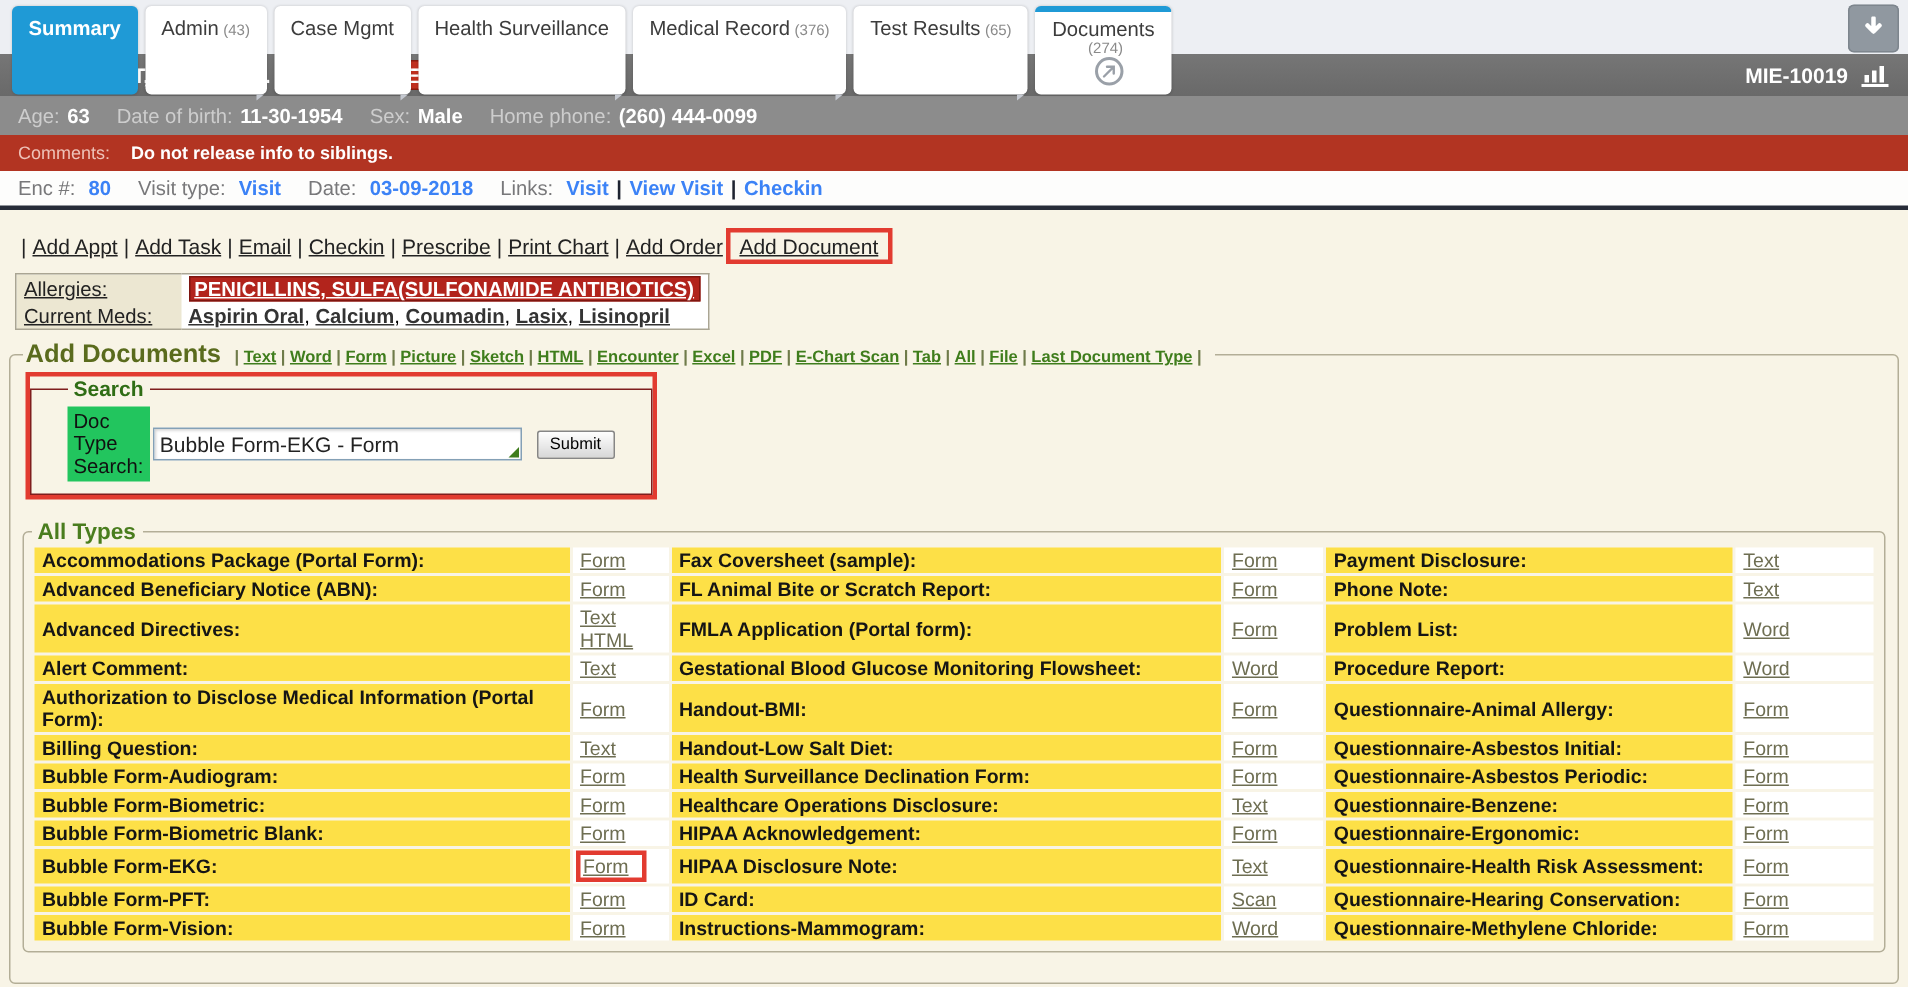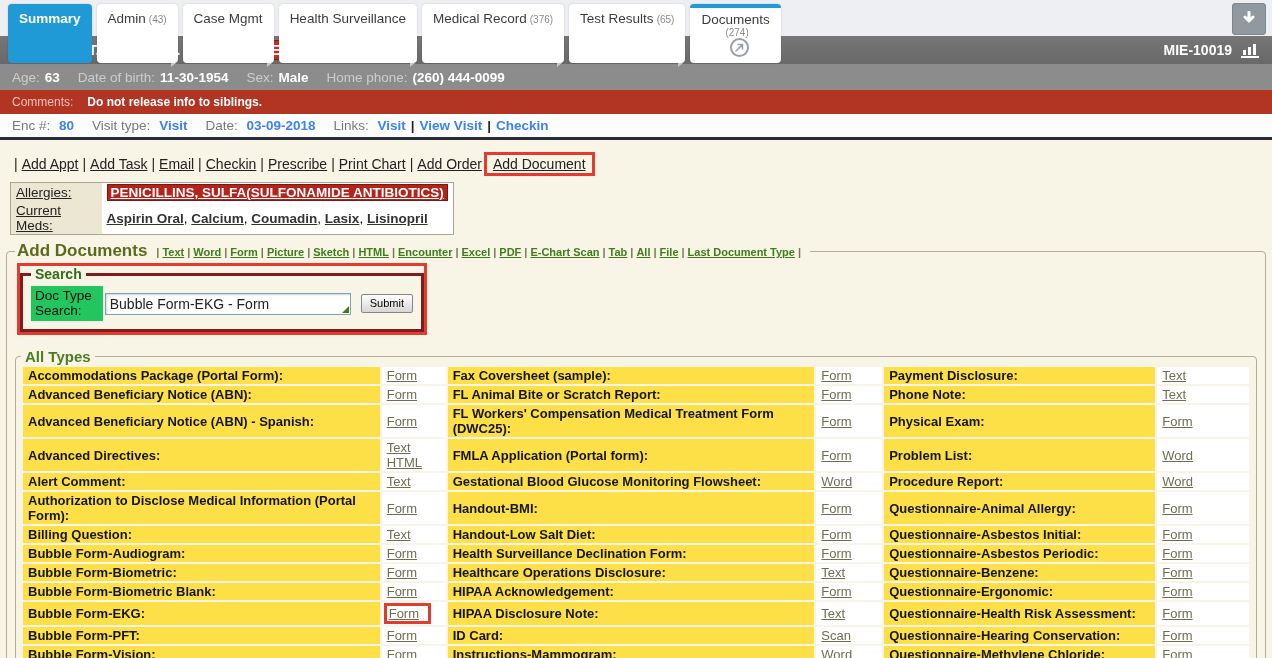--- a/index.html
+++ b/index.html
@@ -51,36 +51,36 @@
   .content { padding:8px 0 0 0; }
   .quicklinks { margin:4px 0 6px 10px; font-size:14px; color:#222; }
   .quicklinks a { color:#222; text-decoration:underline; cursor:pointer; }
   .quicklinks .sep { margin:0 4px; }
   .redbox { border:3px solid #e23b30; }
   .ql-box { display:inline-block; padding:1px 6px; margin-left:2px; }
 
   table.allergy { border-collapse:collapse; margin:2px 0 4px 10px; background:#fff;
     border:1px solid #aaa593; font-size:13.5px; }
   table.allergy td { padding:1px 5px; border:0; }
-  td.alab { background:#ece7d2; width:91px; }
+  td.alab { background:#ece7d2; width:110px; }
   td.alab a { color:#222; text-decoration:underline; font-weight:normal; cursor:pointer; }
   .allergyval { background:#b2241c; border:1px solid #7e150f; color:#fff;
     font-weight:bold; text-decoration:underline; padding:0 3px; display:inline-block; }
   .meds a { color:#333; font-weight:bold; text-decoration:underline; cursor:pointer; }
 
   fieldset.outer { margin:6px 6px 0 6px; border:1px solid #b3ae97; border-radius:4px;
     padding:0 6px 6px; height:430px; }
   fieldset.outer > legend { margin-left:2px; padding:0 6px 0 2px; }
   .addtitle { font-size:17px; font-weight:bold; color:#5a6b1d; margin-right:6px; }
   .doclinks { font-size:11px; font-weight:bold; color:#6f7b4a; }
   .doclinks a { color:#3f7d1c; text-decoration:underline; cursor:pointer; }
   .doclinks .sep { margin:0 3px; color:#6f7b4a; }
 
   .search-redbox { display:inline-block; border:3px solid #e23b30; margin:2px 0 0 4px; }
-  fieldset.search { border:3px solid #7f1d1d; width:404px; padding:2px 8px 8px;
+  fieldset.search { border:1px solid #7f1d1d; width:404px; padding:2px 24px 8px;
     background:#f8f4e6; }
   fieldset.search legend { font-size:14px; font-weight:bold; color:#2f6d15; padding:0 4px; }
   .searchrow { display:flex; align-items:center; font-size:13.5px; margin-top:2px; }
   .searchrow .slab { background:#22c55e; padding:2px 4px 3px; color:#111; }
   .inpwrap { position:relative; display:inline-block; margin-left:2px; }
   .inpwrap input { width:246px; height:22px; border:1px solid #84a0b6; font-size:14px;
     padding:1px 4px; font-family:"Liberation Sans",sans-serif; color:#222;
     box-shadow:inset 1px 1px 2px rgba(0,0,0,.18); }
   .grip { position:absolute; right:2px; bottom:2px; width:0; height:0;
     border-left:7px solid transparent; border-bottom:7px solid #3f7d1c; }
@@ -247,34 +247,20 @@
               <td class="tlab">FL Animal Bite or Scratch Report:</td>
               <td class="tlink">
                 <a>Form</a>
               </td>
               <td class="tlab">Phone Note:</td>
               <td class="tlink">
                 <a>Text</a>
               </td>
             </tr>
             <tr>
-              <td class="tlab">Advanced Beneficiary Notice (ABN) - Spanish:</td>
-              <td class="tlink">
-                <a>Form</a>
-              </td>
-              <td class="tlab">FL Workers' Compensation Medical Treatment Form (DWC25):</td>
-              <td class="tlink">
-                <a>Form</a>
-              </td>
-              <td class="tlab">Physical Exam:</td>
-              <td class="tlink">
-                <a>Form</a>
-              </td>
-            </tr>
-            <tr>
               <td class="tlab">Advanced Directives:</td>
               <td class="tlink">
                 <a>Text</a>
                 <a>HTML</a>
               </td>
               <td class="tlab">FMLA Application (Portal form):</td>
               <td class="tlink">
                 <a>Form</a>
               </td>
               <td class="tlab">Problem List:</td>

